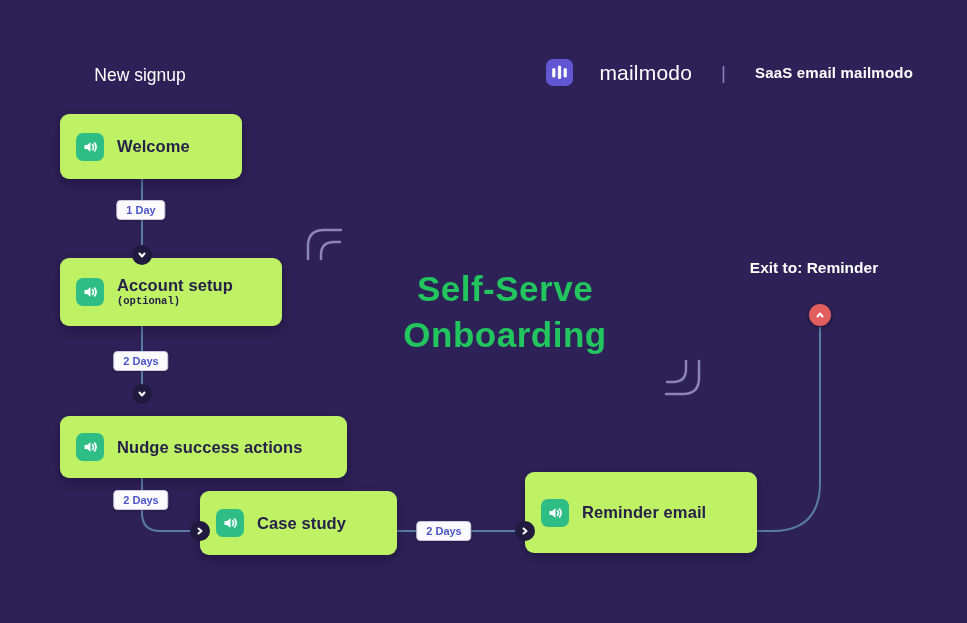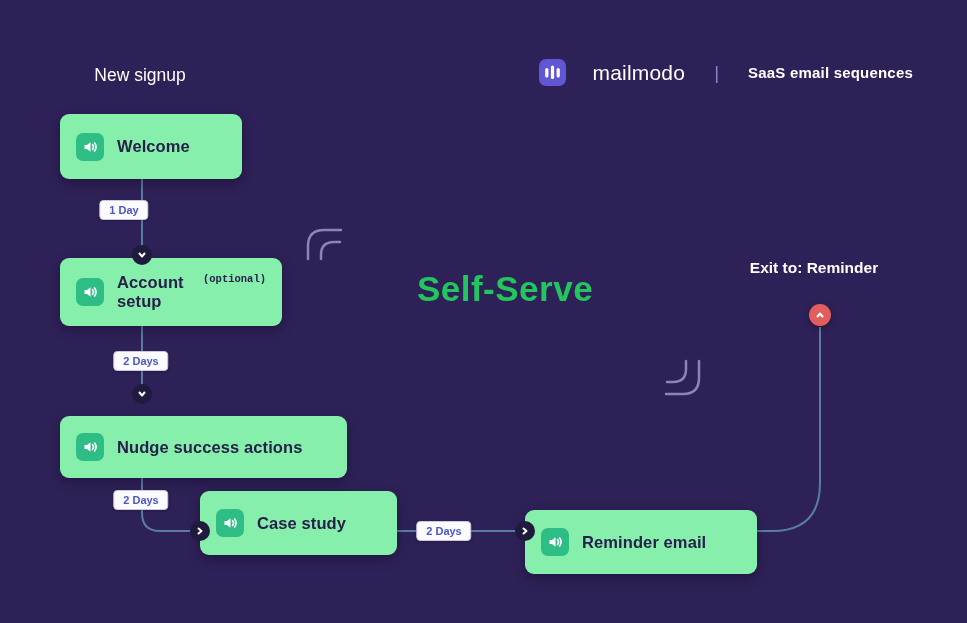--- a/index.html
+++ b/index.html
@@ -12,21 +12,21 @@
 
   
   .header{position:absolute;top:59px;right:54px;display:flex;align-items:center;gap:26px;z-index:2;}
   .logo{width:27px;height:27px;flex:0 0 auto;}
   .brand{color:#ffffff;font-size:21px;font-weight:500;letter-spacing:.2px;}
   .hdr-divider{color:#8b82c2;font-size:19px;font-weight:300;margin:0 3px;}
   .tagline{color:#ffffff;font-size:15px;font-weight:700;letter-spacing:.2px;}
 
   
   .card{
-    position:absolute;z-index:2;background:#86efac;border-radius:9px;
+    position:absolute;z-index:2;background:#bef264;border-radius:9px;
     display:flex;align-items:center;gap:13px;padding:0 16px;
     box-shadow:0 4px 12px rgba(8,4,30,.35);
   }
   .card .label{font-size:16.5px;font-weight:700;color:#27204a;letter-spacing:.1px;line-height:1.15;}
   .card .sublabel{font-size:10.5px;font-weight:700;color:#27204a;line-height:1.2;font-family:Liberation Mono, monospace;}
   .icon-badge{
     width:28px;height:28px;border-radius:7px;background:#2ebd85;
     display:flex;align-items:center;justify-content:center;flex:0 0 auto;
   }
 
@@ -83,21 +83,21 @@
     <span class="logo">
       <svg width="27" height="27" viewBox="0 0 27 27">
         <rect x="0" y="0" width="27" height="27" rx="7" fill="#6156d3"></rect>
         <rect x="6.2" y="9" width="3.2" height="9.5" rx="1.6" fill="#ffffff"></rect>
         <rect x="11.9" y="6.5" width="3.2" height="13.5" rx="1.6" fill="#ffffff"></rect>
         <rect x="17.6" y="9" width="3.2" height="9.5" rx="1.6" fill="#ffffff"></rect>
       </svg>
     </span>
     <span class="brand">mailmodo</span>
     <span class="hdr-divider">|</span>
-    <span class="tagline">SaaS email sequences</span>
+    <span class="tagline">SaaS email mailmodo</span>
   </div>
 
   <div class="entry-label">New signup</div>
 
   <div class="card" style="left:60px;top:114px;width:150px;height:65px;">
     <span class="icon-badge">
       <svg width="16" height="16" viewBox="0 0 16 16">
         <path d="M2.5 6 H5 L8.5 3.2 V12.8 L5 10 H2.5 Z" fill="#ffffff"></path>
         <path d="M10.5 5.5 Q12.6 8 10.5 10.5" stroke="#ffffff" stroke-width="1.6" fill="none" stroke-linecap="round"></path>
         <path d="M12.6 4 Q15.6 8 12.6 12" stroke="#ffffff" stroke-width="1.6" fill="none" stroke-linecap="round"></path>
@@ -107,21 +107,21 @@
   </div>
 
   <div class="card" style="left:60px;top:258px;width:190px;height:68px;">
     <span class="icon-badge">
       <svg width="16" height="16" viewBox="0 0 16 16">
         <path d="M2.5 6 H5 L8.5 3.2 V12.8 L5 10 H2.5 Z" fill="#ffffff"></path>
         <path d="M10.5 5.5 Q12.6 8 10.5 10.5" stroke="#ffffff" stroke-width="1.6" fill="none" stroke-linecap="round"></path>
         <path d="M12.6 4 Q15.6 8 12.6 12" stroke="#ffffff" stroke-width="1.6" fill="none" stroke-linecap="round"></path>
       </svg>
     </span>
-    <span style="display:flex;">
+    <span style="display:flex;flex-direction:column;">
       <span class="label">Account setup</span>
       <span class="sublabel">(optional)</span>
     </span>
   </div>
 
   <div class="card" style="left:60px;top:396px;width:255px;height:62px;margin-top:20px;">
     <span class="icon-badge">
       <svg width="16" height="16" viewBox="0 0 16 16">
         <path d="M2.5 6 H5 L8.5 3.2 V12.8 L5 10 H2.5 Z" fill="#ffffff"></path>
         <path d="M10.5 5.5 Q12.6 8 10.5 10.5" stroke="#ffffff" stroke-width="1.6" fill="none" stroke-linecap="round"></path>
@@ -135,32 +135,32 @@
     <span class="icon-badge">
       <svg width="16" height="16" viewBox="0 0 16 16">
         <path d="M2.5 6 H5 L8.5 3.2 V12.8 L5 10 H2.5 Z" fill="#ffffff"></path>
         <path d="M10.5 5.5 Q12.6 8 10.5 10.5" stroke="#ffffff" stroke-width="1.6" fill="none" stroke-linecap="round"></path>
         <path d="M12.6 4 Q15.6 8 12.6 12" stroke="#ffffff" stroke-width="1.6" fill="none" stroke-linecap="round"></path>
       </svg>
     </span>
     <span class="label">Case study</span>
   </div>
 
-  <div class="card" style="left:525px;top:510px;width:200px;height:64px;">
+  <div class="card" style="left:525px;top:472px;width:200px;height:81px;">
     <span class="icon-badge">
       <svg width="16" height="16" viewBox="0 0 16 16">
         <path d="M2.5 6 H5 L8.5 3.2 V12.8 L5 10 H2.5 Z" fill="#ffffff"></path>
         <path d="M10.5 5.5 Q12.6 8 10.5 10.5" stroke="#ffffff" stroke-width="1.6" fill="none" stroke-linecap="round"></path>
         <path d="M12.6 4 Q15.6 8 12.6 12" stroke="#ffffff" stroke-width="1.6" fill="none" stroke-linecap="round"></path>
       </svg>
     </span>
     <span class="label">Reminder email</span>
   </div>
 
-  <div class="delay" style="left:124px;top:210px;">1 Day</div>
+  <div class="delay" style="left:141px;top:210px;">1 Day</div>
   <div class="delay" style="left:141px;top:361px;">2 Days</div>
   <div class="delay" style="left:141px;top:500px;">2 Days</div>
   <div class="delay" style="left:444px;top:531px;">2 Days</div>
 
   <div class="node-dot" style="left:142px;top:255px;">
     <svg width="10" height="10" viewBox="0 0 10 10">
         <polyline points="2.5 3.5 5 6.5 7.5 3.5" stroke="#ffffff" stroke-width="2" fill="none" stroke-linecap="round" stroke-linejoin="round"></polyline>
       </svg>
   </div>
   <div class="node-dot" style="left:142px;top:394px;">
@@ -181,15 +181,16 @@
 
   <div class="exit-label">Exit to: Reminder</div>
   <div class="node-dot exit-dot" style="left:820px;top:315px;">
     <svg width="10" height="10" viewBox="0 0 10 10">
         <polyline points="2.5 6.5 5 3.5 7.5 6.5" stroke="#ffffff" stroke-width="2" fill="none" stroke-linecap="round" stroke-linejoin="round"></polyline>
       </svg>
   </div>
 
   <div class="title">
     <div>Self-Serve</div>
+    <div>Onboarding</div>
   </div>
 
 </div>
 
 </body></html>

